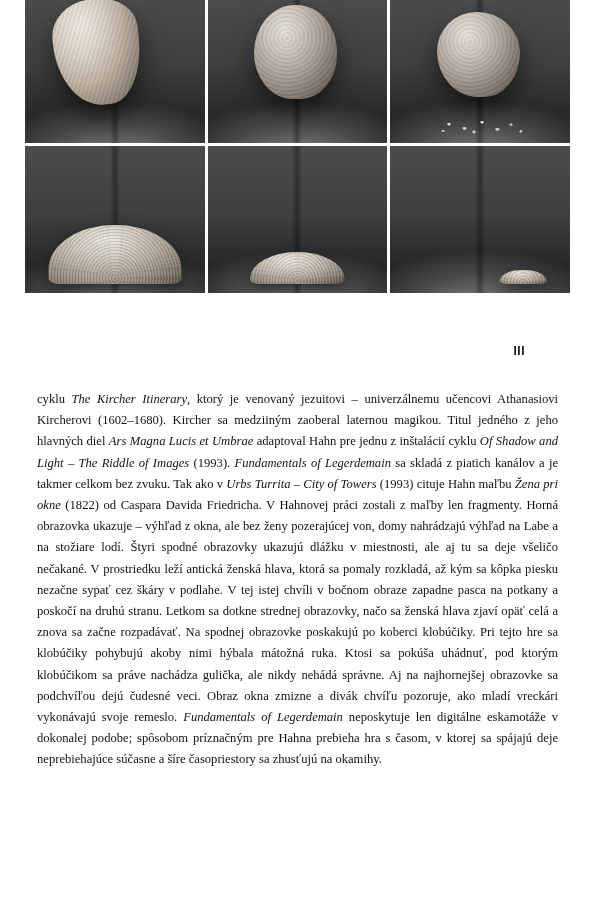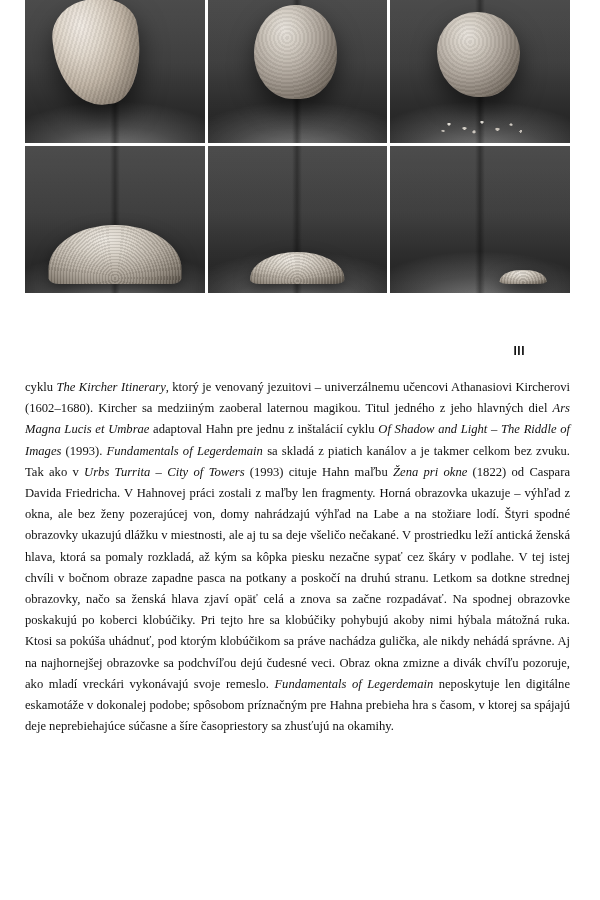--- a/index.html
+++ b/index.html
@@ -192,21 +192,21 @@
     left: 25px;
     top: 377px;
     width: 545px;
     font-size: 12.6px;
     line-height: 21.2px;
     text-align: justify;
     color: #111111;
     hyphens: manual;
   }
   .body-text p {
-    margin: 0;
+    margin: 12px;
     text-indent: 0;
   }
   .body-text i { font-style: italic; }
 </style>
 </head>
 <body>
 
 <div class="page">
 
   <div class="figure">

